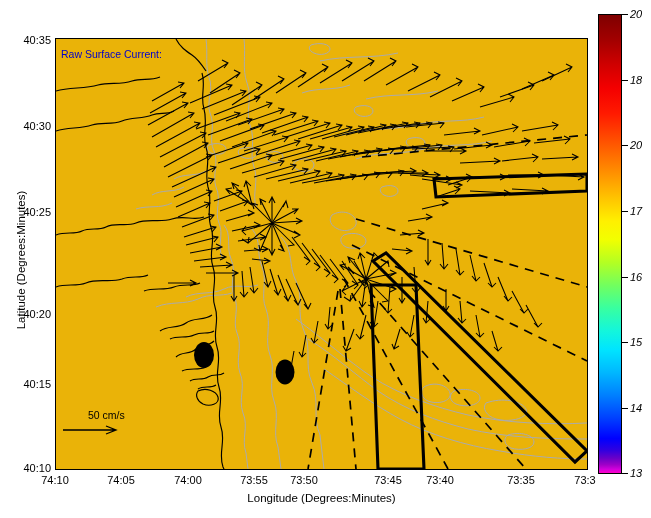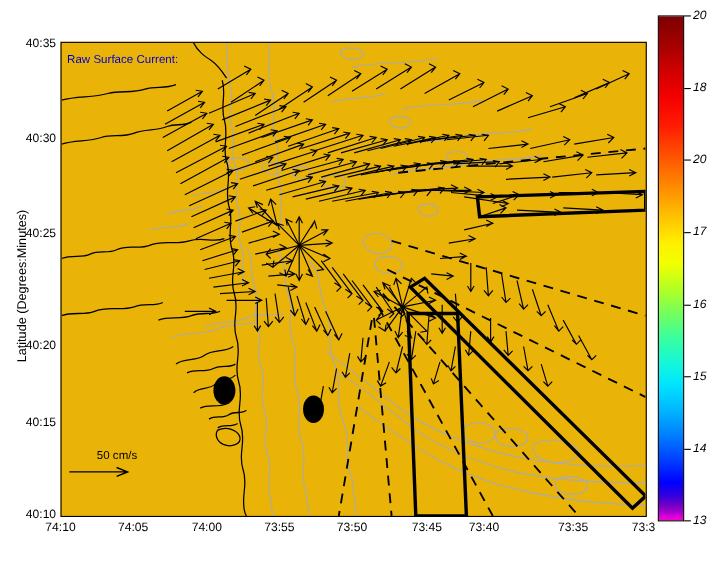--- a/index.html
+++ b/index.html
@@ -382,33 +382,34 @@
       <svg width="62" height="14">
         <path d="M2,7 L54,7 M45,3 L55,7 L45,11" fill="none" stroke="#000" stroke-width="1.3"></path>
       </svg>
     </div>
   </div>
 
   <div class="xtick" style="left:55px">74:10</div>
   <div class="xtick" style="left:121px">74:05</div>
   <div class="xtick" style="left:188px">74:00</div>
   <div class="xtick" style="left:254px">73:55</div>
-  <div class="xtick" style="left:320px">73:50</div>
+  <div class="xtick" style="left:304px">73:50</div>
   <div class="xtick" style="left:388px">73:45</div>
   <div class="xtick" style="left:440px">73:40</div>
   <div class="xtick" style="left:521px">73:35</div>
   <div class="xtick" style="left:585px">73:3</div>
 
   <div class="ytick" style="top:40px">40:35</div>
   <div class="ytick" style="top:126px">40:30</div>
   <div class="ytick" style="top:212px">40:25</div>
   <div class="ytick" style="top:314px">40:20</div>
   <div class="ytick" style="top:384px">40:15</div>
   <div class="ytick" style="top:468px">40:10</div>
 
+  <div class="xaxis-label">Longitude (Degrees:Minutes)</div>
   <div class="yaxis-label">Latitude (Degrees:Minutes)</div>
 
   <div id="cbar" style="background: linear-gradient(rgb(127, 0, 0) 0%, rgb(163, 0, 0) 5.5%, rgb(209, 0, 0) 11%, rgb(244, 0, 0) 16%, rgb(255, 26, 0) 21.5%, rgb(255, 85, 0) 28%, rgb(255, 140, 0) 34%, rgb(255, 196, 0) 40%, rgb(255, 240, 0) 45%, rgb(242, 255, 0) 49%, rgb(180, 255, 34) 54%, rgb(114, 255, 94) 59%, rgb(56, 255, 160) 64%, rgb(19, 246, 220) 69%, rgb(0, 229, 255) 73%, rgb(0, 184, 255) 78%, rgb(0, 128, 255) 83%, rgb(0, 64, 255) 88%, rgb(0, 0, 255) 92.5%, rgb(48, 0, 224) 95%, rgb(106, 0, 200) 96.8%, rgb(160, 0, 200) 98.2%, rgb(212, 0, 221) 99.2%, rgb(255, 0, 200) 100%);"></div>
 
   <div class="cbtick" style="top:14px"></div>
   <div class="cbtick" style="top:80px"></div>
   <div class="cbtick" style="top:145px"></div>
   <div class="cbtick" style="top:211px"></div>
   <div class="cbtick" style="top:277px"></div>
   <div class="cbtick" style="top:342px"></div>

